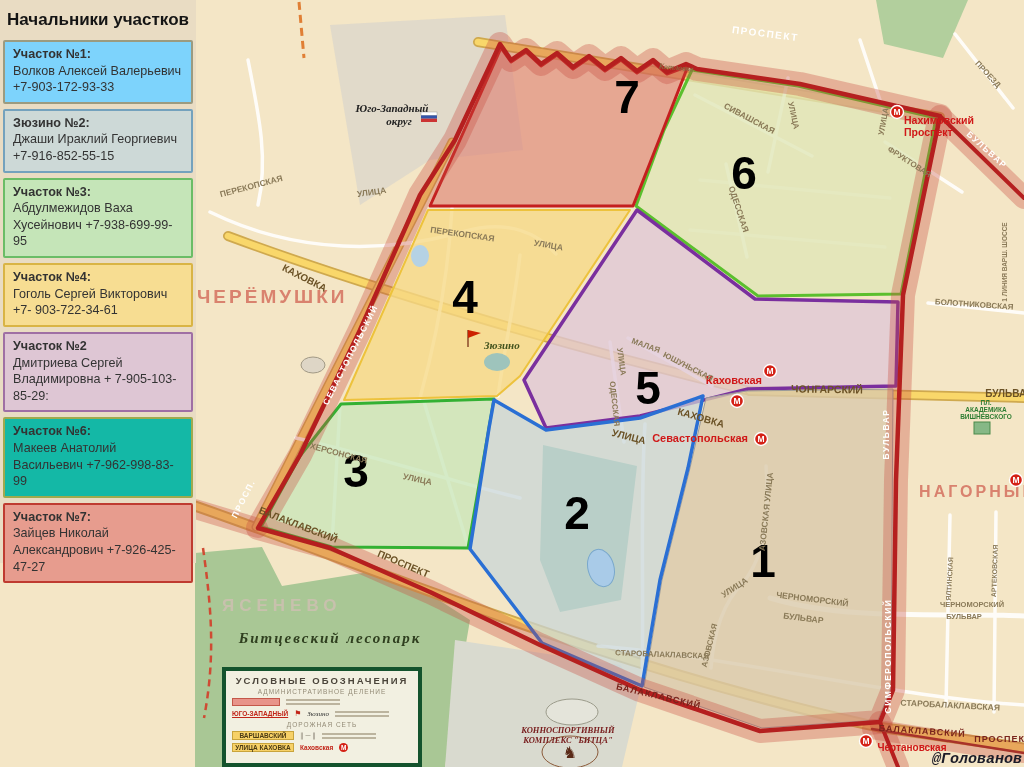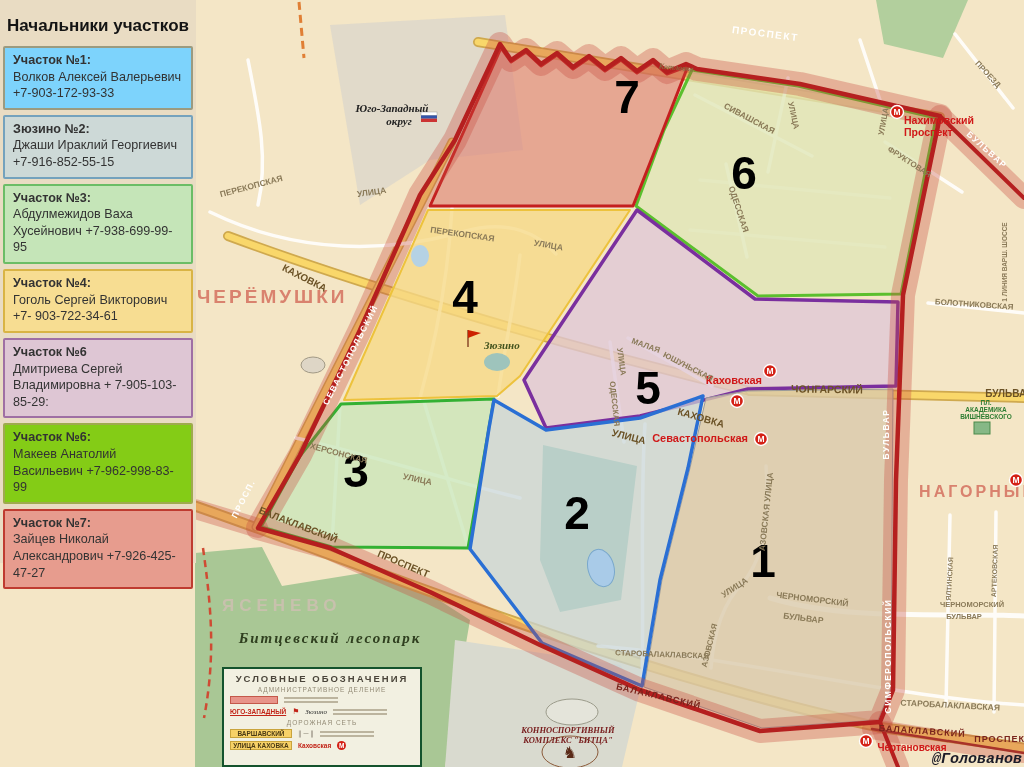--- a/index.html
+++ b/index.html
@@ -1,21 +1,21 @@
 <!DOCTYPE html>
 <html><head>
 <meta charset="utf-8">
 <style>
   html,body{margin:0;padding:0;background:#888;}
   .stage{position:relative;width:1024px;height:767px;overflow:hidden;background:#f4e6c6;
          font-family:"Liberation Sans",sans-serif;}
   svg text{font-family:"Liberation Sans",sans-serif;}
   
   .panel{position:absolute;left:0;top:0;width:196px;height:563px;background:#e9dcc3;z-index:5;
-         box-sizing:border-box;padding-top:6px;}
+         box-sizing:border-box;}
   .panel-title{font-size:17px;font-weight:bold;color:#141414;margin:10px 5px 10px 7px;}
   .sec{margin:5px 3px;border:2px solid #999;border-radius:2px;padding:4px 8px 6px 8px;
        font-size:12.6px;line-height:1.32;color:#333;}
   .sec .lbl{display:block;}
   
   .lbl{fill:#8a7a58;font-weight:bold;}
   .road{fill:#6b5226;font-weight:bold;}
   .band{fill:#ffffff;font-weight:bold;letter-spacing:1.5px;}
   .banddark{fill:#7a241c;font-weight:bold;letter-spacing:1px;}
   .metro{fill:#d01818;font-weight:bold;}
@@ -25,21 +25,21 @@
   .konno{font-family:"Liberation Serif",serif;font-style:italic;font-weight:bold;fill:#7a2020;}
   .forestlbl{fill:#2f3f1f;letter-spacing:2px;}
   .zuz{fill:#44541e;}
   .kot{fill:#8a6a40;}
   .green{fill:#2e7d32;font-weight:bold;}
   .num{font-weight:bold;fill:#000;}
   .mico circle{fill:#d42015;stroke:#fff;stroke-width:1.4;}
   .mico text{fill:#fff;font-weight:bold;font-size:8.5px;text-anchor:middle;}
   
   .legend{position:absolute;left:222px;top:667px;width:200px;height:100px;z-index:4;
-          background:rgba(246,242,229,.95);border:2px solid #14532d;box-sizing:border-box;
+          background:rgba(246,242,229,.95);border:4px solid #14532d;box-sizing:border-box;
           padding:4px 6px;overflow:hidden;font-size:7px;color:#6a6152;}
   .legend .t{font-size:9.5px;font-weight:bold;letter-spacing:2px;color:#4a443a;text-align:center;}
   .legend .s{font-size:6.5px;letter-spacing:1px;color:#948b77;text-align:center;margin:2px 0;}
   .lrow{display:flex;align-items:center;gap:6px;margin:3px 0;}
   .sw{display:inline-block;box-sizing:border-box;}
   .sw.pink{width:48px;height:8px;background:#e8948a;border:1px solid #c4584a;}
   .sw.yel{width:62px;height:9px;background:#f7d167;border:1px solid #c9a43c;font-size:6.5px;
           font-weight:bold;color:#4a3a14;text-align:center;line-height:8px;}
   .bars{display:flex;flex-direction:column;gap:2px;}
   .bar{width:54px;height:2px;background:#bcb49e;}
@@ -271,25 +271,25 @@
     <span class="lbl">Участок №3:</span>
     <span>Абдулмежидов Ваха Хусейнович</span>
     <span>+7-938-699-99-95</span>
   </div>
   <div class="sec" style="background-color: rgb(247, 221, 146); border-color: rgb(217, 180, 69);">
     <span class="lbl">Участок №4:</span>
     <span>Гоголь Сергей Викторович</span>
     <span>+7- 903-722-34-61</span>
   </div>
   <div class="sec" style="background-color: rgb(222, 198, 212); border-color: rgb(159, 111, 164);">
-    <span class="lbl">Участок №6</span>
+    <span class="lbl">Участок №2</span>
     <span>Дмитриева Сергей Владимировна</span>
     <span>+ 7-905-103-85-29:</span>
   </div>
-  <div class="sec" style="background-color: #84cc16; border-color: rgb(159, 170, 78);">
+  <div class="sec" style="background-color: #14b8a6; border-color: rgb(159, 170, 78);">
     <span class="lbl">Участок №6:</span>
     <span>Макеев Анатолий Васильевич</span>
     <span>+7-962-998-83-99</span>
   </div>
   <div class="sec" style="background-color: rgb(231, 156, 142); border-color: rgb(191, 59, 48);">
     <span class="lbl">Участок №7:</span>
     <span>Зайцев Николай Александрович</span>
     <span>+7-926-425-47-27</span>
   </div>
 </div>

